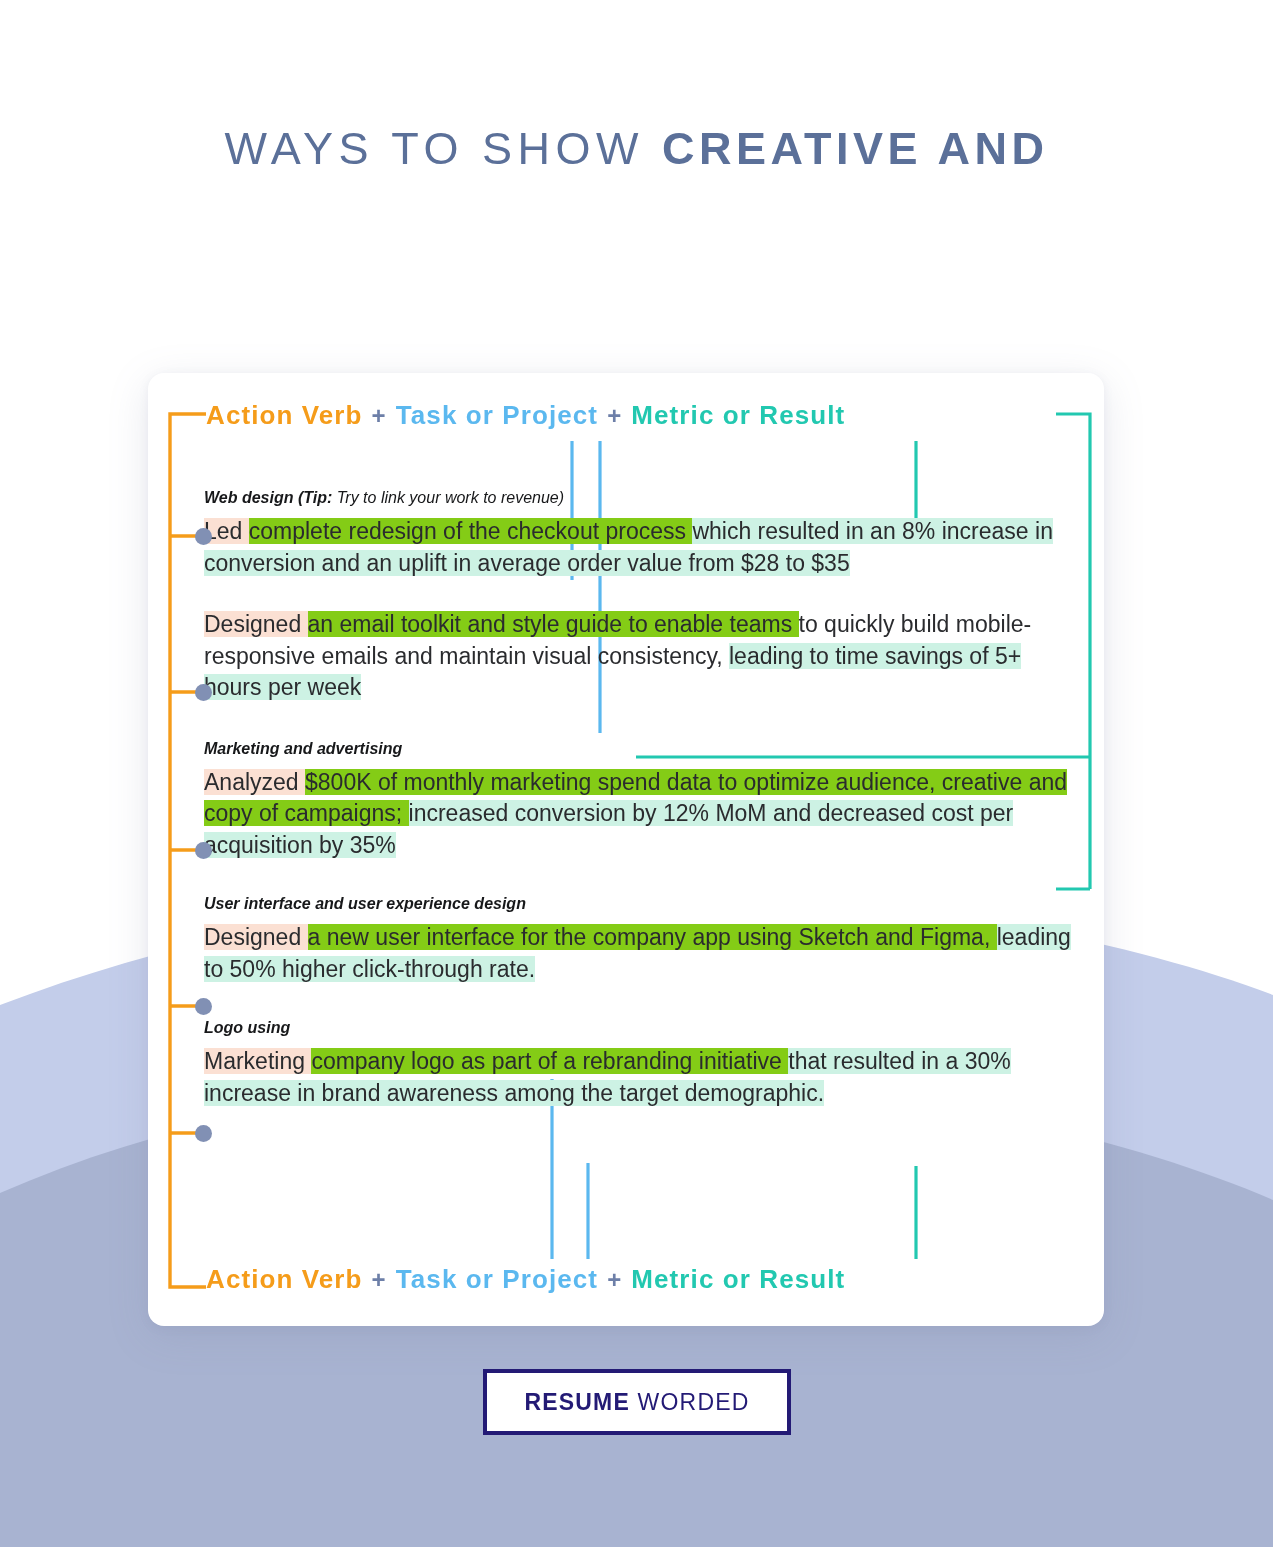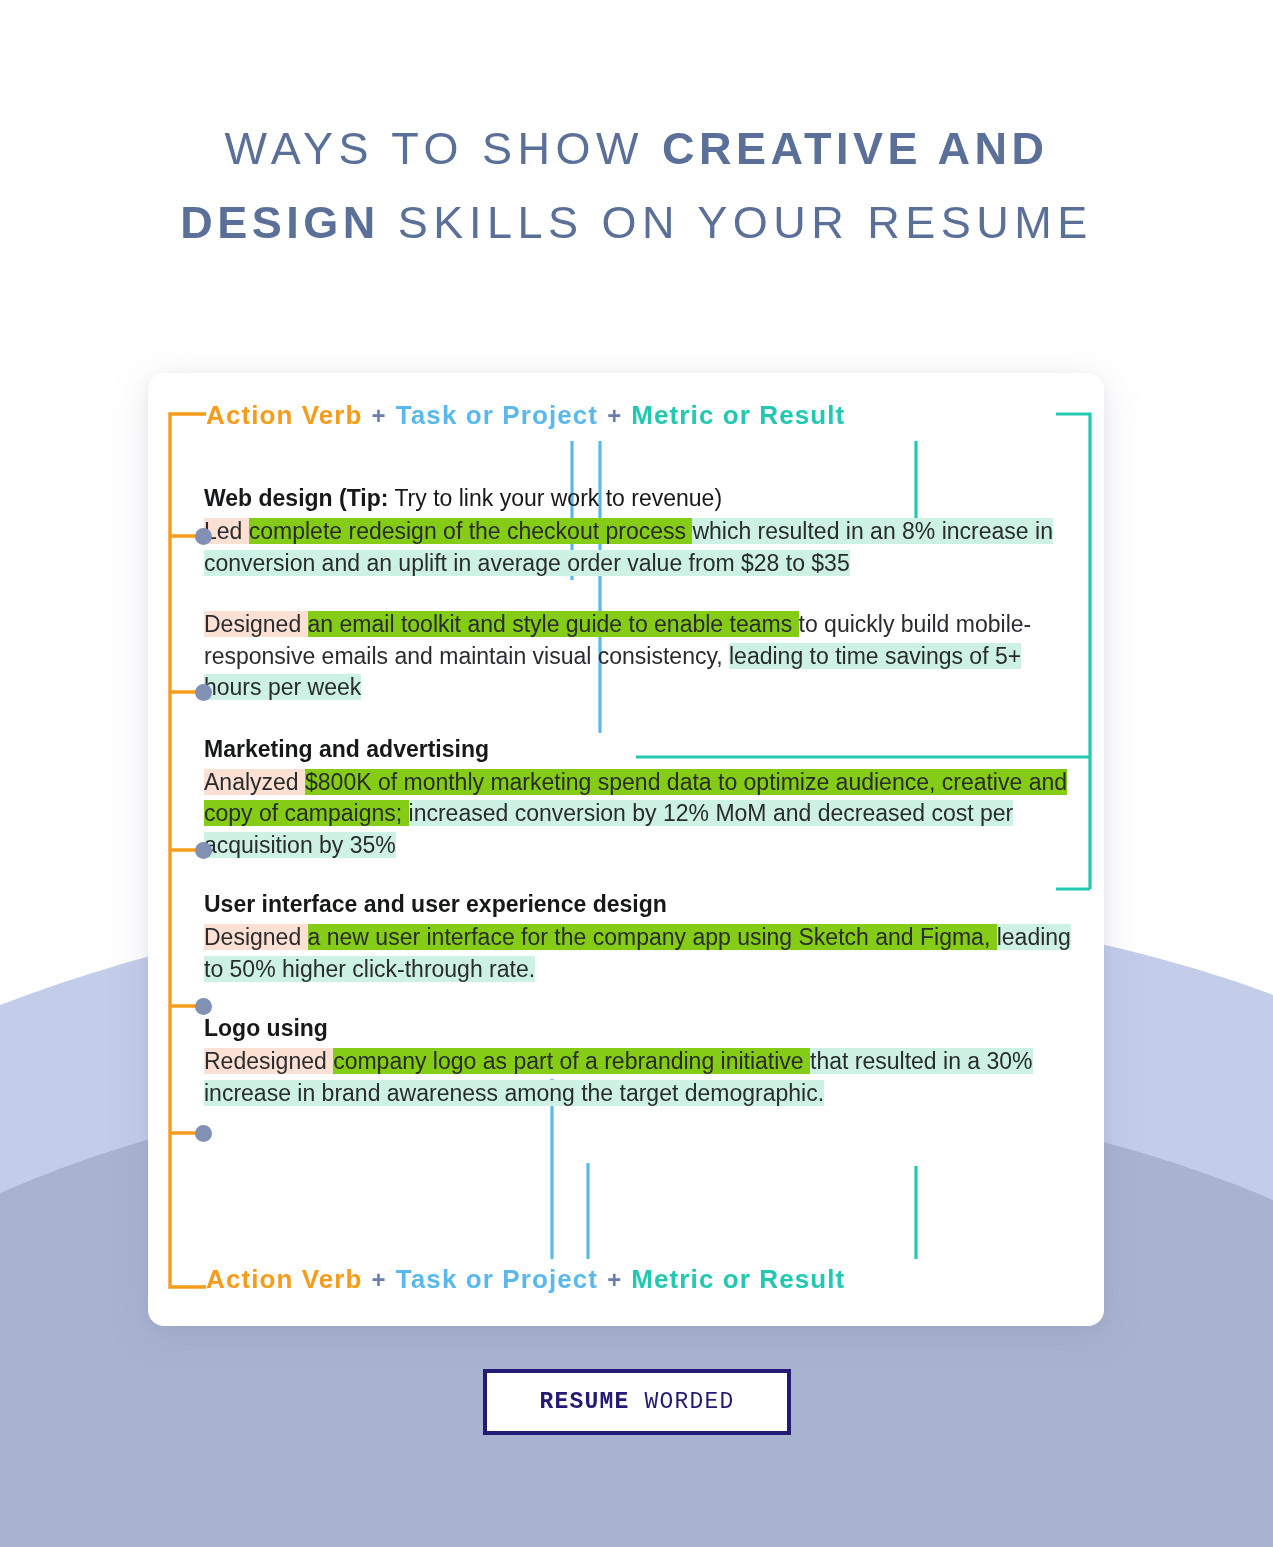--- a/index.html
+++ b/index.html
@@ -52,22 +52,22 @@
   .legend-bottom{top:891px;}
   .lg-verb{color:#f59c1a;}
   .lg-task{color:#5bb8ef;}
   .lg-metric{color:#22c8b0;}
   .lg-plus{color:#6d7fa8;padding:0 9px;font-size:24px;}
 
   
   .bullets{position:absolute;left:56px;top:110px;width:870px;z-index:4;}
   .block{margin-bottom:0;}
   .block-head{
-    font-size:23px;font-weight:700;color:#17181a;
-    line-height:30px;margin:0 0 3px 0;
+    font-size:16px;font-weight:700;color:#17181a;
+    line-height:30px;margin:0 0 3px 0;font-style:italic;
   }
   .block-head .reg{font-weight:400;}
   .block-body{
     font-size:23px;color:#2a2b2e;line-height:31.5px;
     font-weight:400;
   }
   .hl-verb{background:#fbe0d3;}
   .hl-task{background:#84cc16;}
   .hl-metric{background:#cdf2e4;}
 
@@ -86,36 +86,34 @@
     width:308px;height:66px;
     background:#ffffff;
     border:4px solid #231a75;
     box-sizing:border-box;
     display:flex;align-items:center;justify-content:center;
     z-index:5;
   }
   .logo-text{
     font-size:23px;letter-spacing:1.2px;color:#231a75;font-weight:400;
     white-space:nowrap;
-    font-family:Liberation Mono, monospace;
   }
   .logo-text b{font-weight:700;}
 </style>
 </head>
 <body>
 
 <svg id="bg-waves" viewBox="0 0 1273 1547" preserveAspectRatio="none">
   <rect x="0" y="0" width="1273" height="1547" fill="#ffffff"></rect>
   <path d="M0,1005 C260,905 560,872 900,910 C1050,927 1180,960 1273,995 L1273,1547 L0,1547 Z" fill="#c3cdea"></path>
   <path d="M0,1193 C250,1083 570,1052 900,1100 C1050,1122 1180,1160 1273,1200 L1273,1547 L0,1547 Z" fill="#a8b3d1"></path>
 </svg>
 
 <div class="title-wrap">
   <div class="title-line"><span>WAYS TO SHOW </span><b>CREATIVE AND</b></div>
-  <div class="title-line"><b>DESIGN</b><span> SKILLS ON YOUR RESUME</span></div>
 </div>
 
 <div class="card">
 
   <svg id="connectors" viewBox="0 0 956 953">
 
     <path d="M58,41 L22,41 L22,914 L58,914" fill="none" stroke="#f59c1a" stroke-width="3.4"></path>
 
     <path d="M22,163 L62,163" fill="none" stroke="#f59c1a" stroke-width="3.4"></path>
     <path d="M22,319 L62,319" fill="none" stroke="#f59c1a" stroke-width="3.4"></path>
@@ -174,21 +172,21 @@
 
     <div class="block">
       <div class="block-head"><span>User interface and user experience design</span></div>
       <div class="block-body"><span class="hl-verb">Designed </span><span class="hl-task">a new user interface for the company app using Sketch and Figma, </span><span class="hl-metric">leading to 50% higher click-through rate.</span></div>
     </div>
 
     <div class="gap-md"></div>
 
     <div class="block">
       <div class="block-head"><span>Logo using</span></div>
-      <div class="block-body"><span class="hl-verb">Redesigned </span><span class="hl-task">company logo as part of a rebranding initiative </span><span class="hl-metric">that resulted in a 30% increase in brand awareness among the target demographic.</span></div>
+      <div class="block-body"><span class="hl-verb">Marketing </span><span class="hl-task">company logo as part of a rebranding initiative </span><span class="hl-metric">that resulted in a 30% increase in brand awareness among the target demographic.</span></div>
     </div>
 
   </div>
 
   <div class="legend legend-bottom">
     <span class="lg-verb">Action Verb</span><span class="lg-plus">+</span><span class="lg-task">Task or Project</span><span class="lg-plus">+</span><span class="lg-metric">Metric or Result</span>
   </div>
 
 </div>
 

